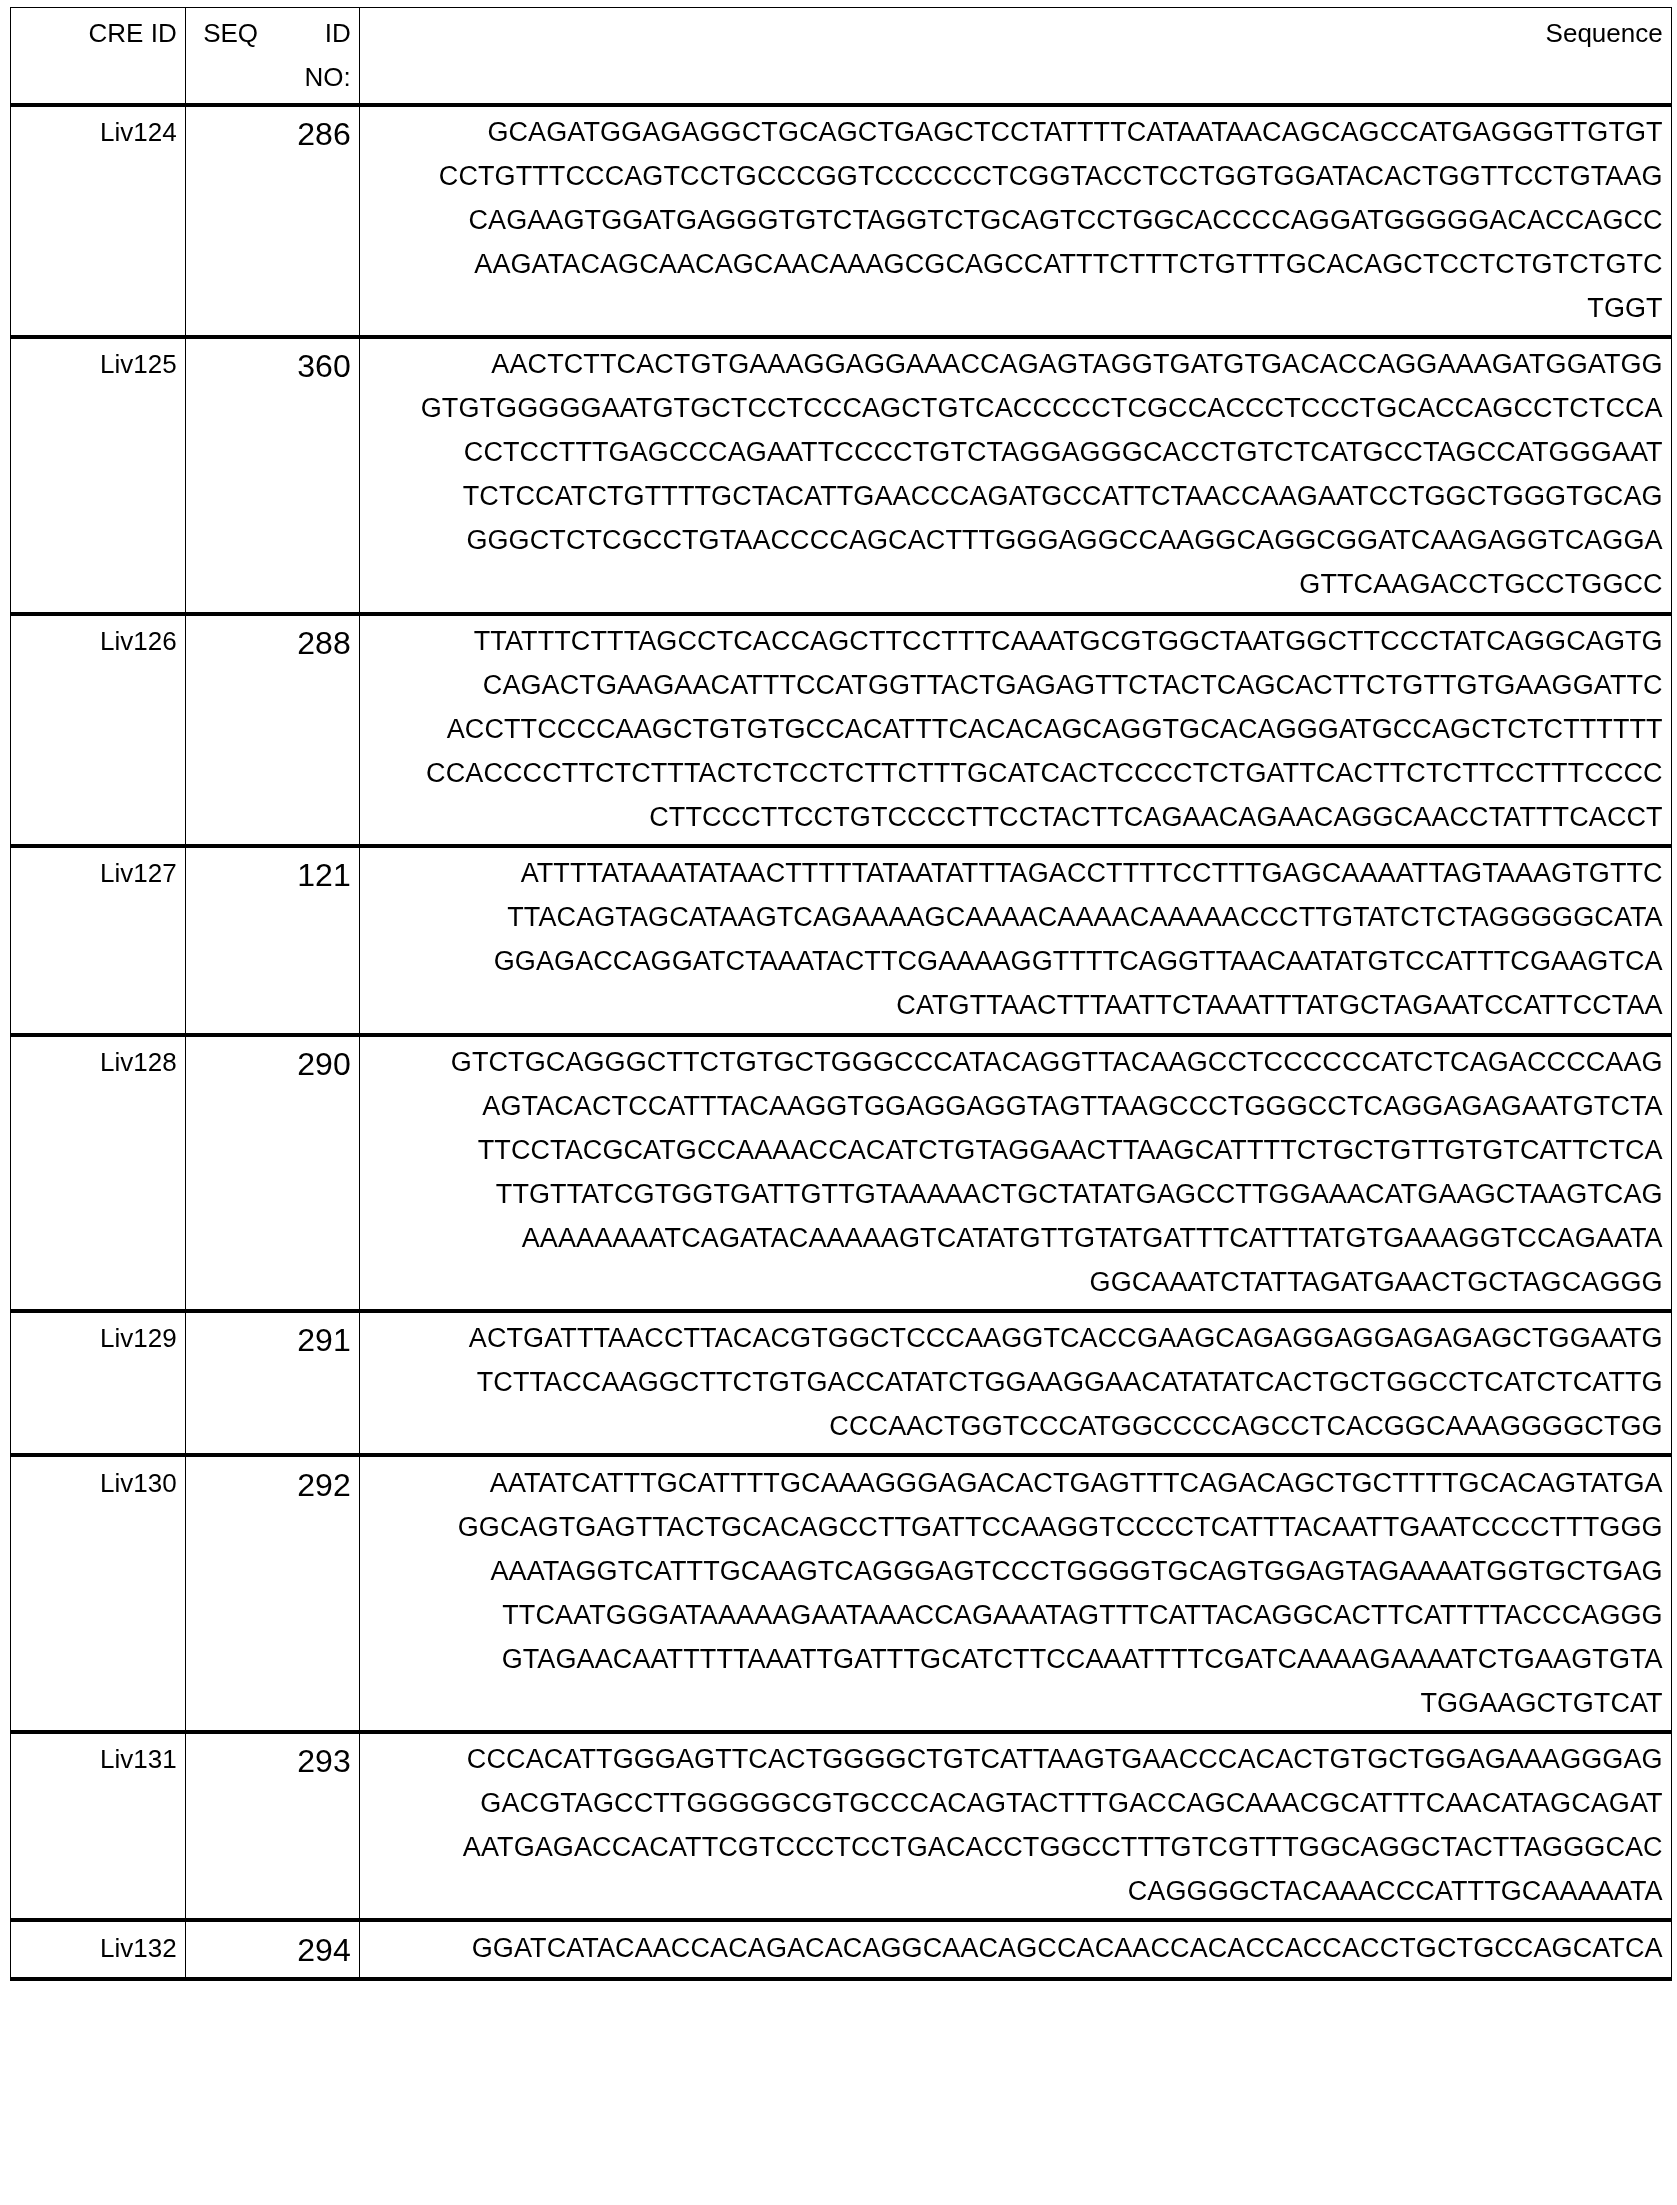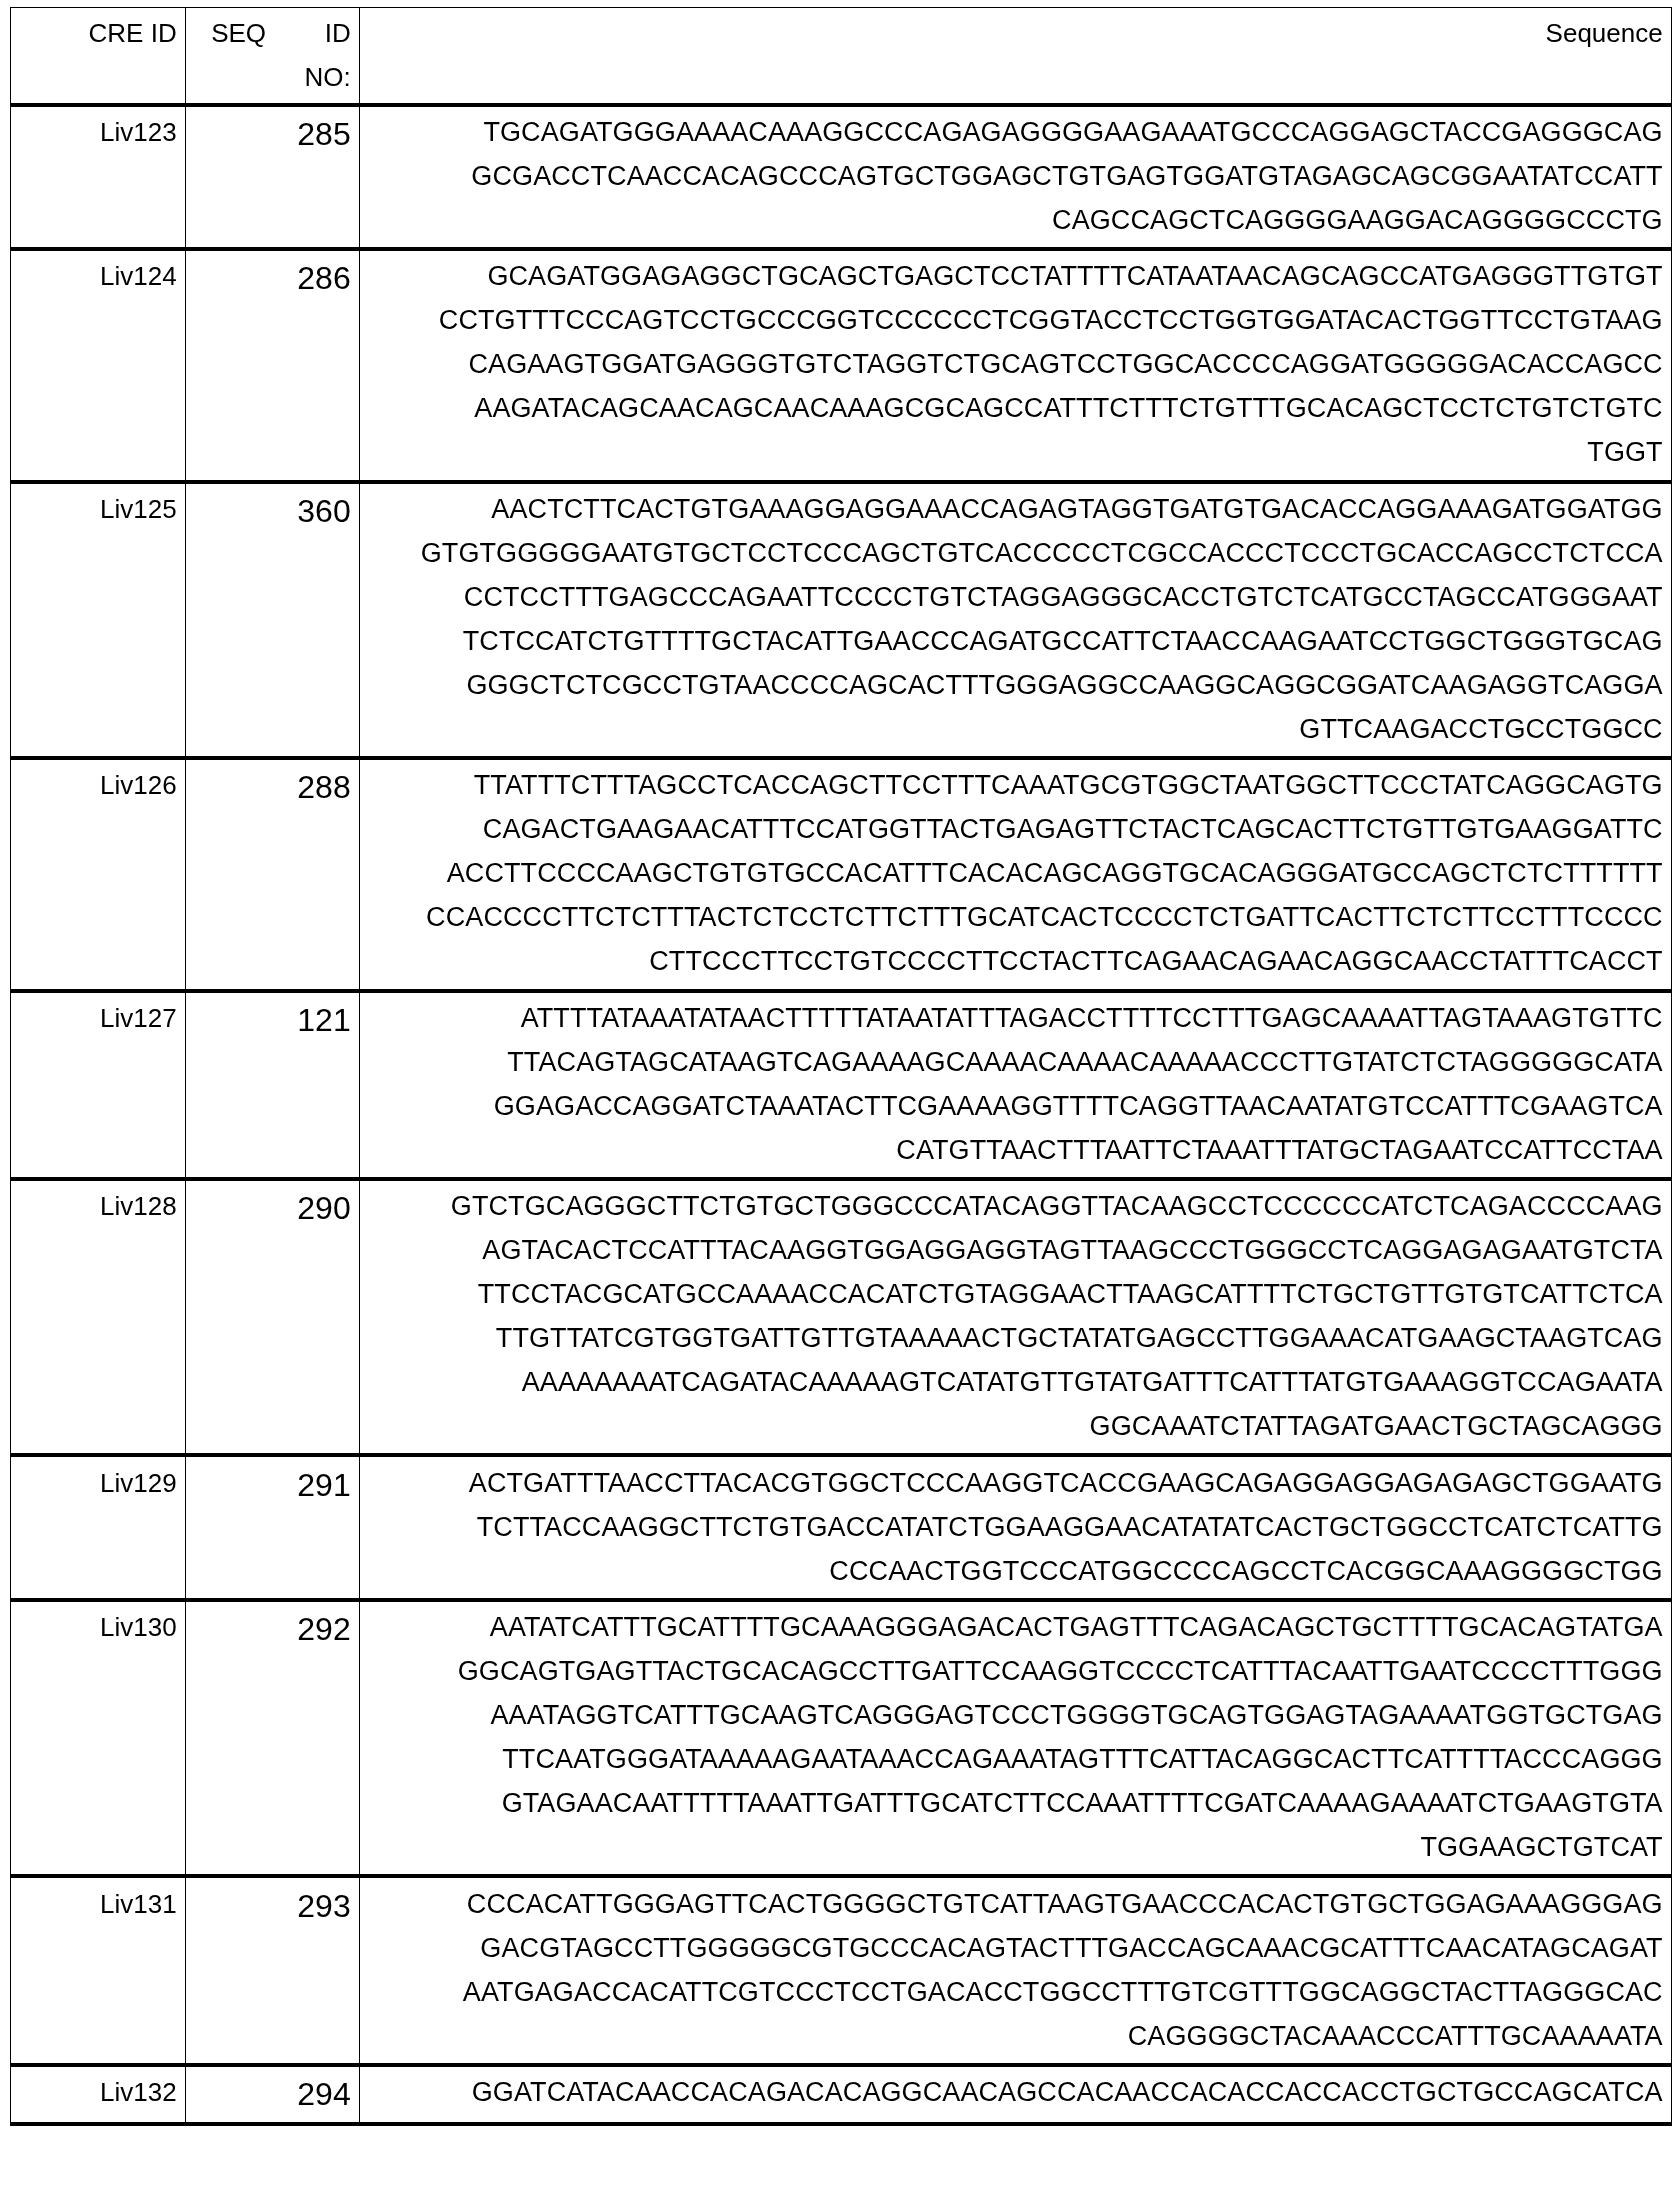--- a/index.html
+++ b/index.html
@@ -7,21 +7,21 @@
   .tbl { position: absolute; left: 10.2px; top: 6.8px; width: 1662px; border-collapse: collapse; table-layout: fixed; }
   .tbl col.c1 { width: 175px; }
   .tbl col.c2 { width: 174px; }
   .tbl col.c3 { width: 1312px; }
   .tbl th, .tbl td { border-left: 1.7px solid #000; border-right: 1.7px solid #000; vertical-align: top; text-align: right; font-weight: normal; }
   .tbl thead tr th { border-top: 1.7px solid #000; border-bottom: 4.3px solid #000; }
   .tbl tbody tr td { border-top: 4.3px solid #000; }
   .tbl tbody tr:last-child td { border-bottom: 4.3px solid #000; }
   .hdr { font-size: 26px; line-height: 44px; padding: 3.4px 8.5px 3.4px 17px; height: 88px; }
   .hdr-seqid { display: flex; flex-direction: column; }
-  .hdr-seqid .l1 { display: flex; justify-content: space-between; margin-left: 8px; }
+  .hdr-seqid .l1 { display: flex; justify-content: space-between; }
   .cre { font-size: 26px; line-height: 44px; padding: 3.4px 8.5px 3.4px 17px; }
   .seqno { font-size: 32px; line-height: 48px; padding: 3.4px 8.5px 3.4px 22px; }
   .seq { font-size: 27px; line-height: 44px; padding: 3.4px 8.5px 5.1px 18.7px; letter-spacing: 0.1px; }
   .seq .line { display: block; white-space: nowrap; }
 </style>
 </head>
 <body>
 
 <table class="tbl">
   <colgroup>
@@ -38,29 +38,20 @@
             <span>SEQ</span>
             <span>ID</span>
           </div>
           <span>NO:</span>
         </div>
       </th>
       <th class="hdr">Sequence</th>
     </tr>
   </thead>
   <tbody id="tbody">
-      <tr>
-        <td class="cre">Liv123</td>
-        <td class="seqno">285</td>
-        <td class="seq">
-          <span class="line">TGCAGATGGGAAAACAAAGGCCCAGAGAGGGGAAGAAATGCCCAGGAGCTACCGAGGGCAG</span>
-          <span class="line">GCGACCTCAACCACAGCCCAGTGCTGGAGCTGTGAGTGGATGTAGAGCAGCGGAATATCCATT</span>
-          <span class="line">CAGCCAGCTCAGGGGAAGGACAGGGGCCCTG</span>
-        </td>
-      </tr>
       <tr>
         <td class="cre">Liv124</td>
         <td class="seqno">286</td>
         <td class="seq">
           <span class="line">GCAGATGGAGAGGCTGCAGCTGAGCTCCTATTTTCATAATAACAGCAGCCATGAGGGTTGTGT</span>
           <span class="line">CCTGTTTCCCAGTCCTGCCCGGTCCCCCCTCGGTACCTCCTGGTGGATACACTGGTTCCTGTAAG</span>
           <span class="line">CAGAAGTGGATGAGGGTGTCTAGGTCTGCAGTCCTGGCACCCCAGGATGGGGGACACCAGCC</span>
           <span class="line">AAGATACAGCAACAGCAACAAAGCGCAGCCATTTCTTTCTGTTTGCACAGCTCCTCTGTCTGTC</span>
           <span class="line">TGGT</span>
         </td>

